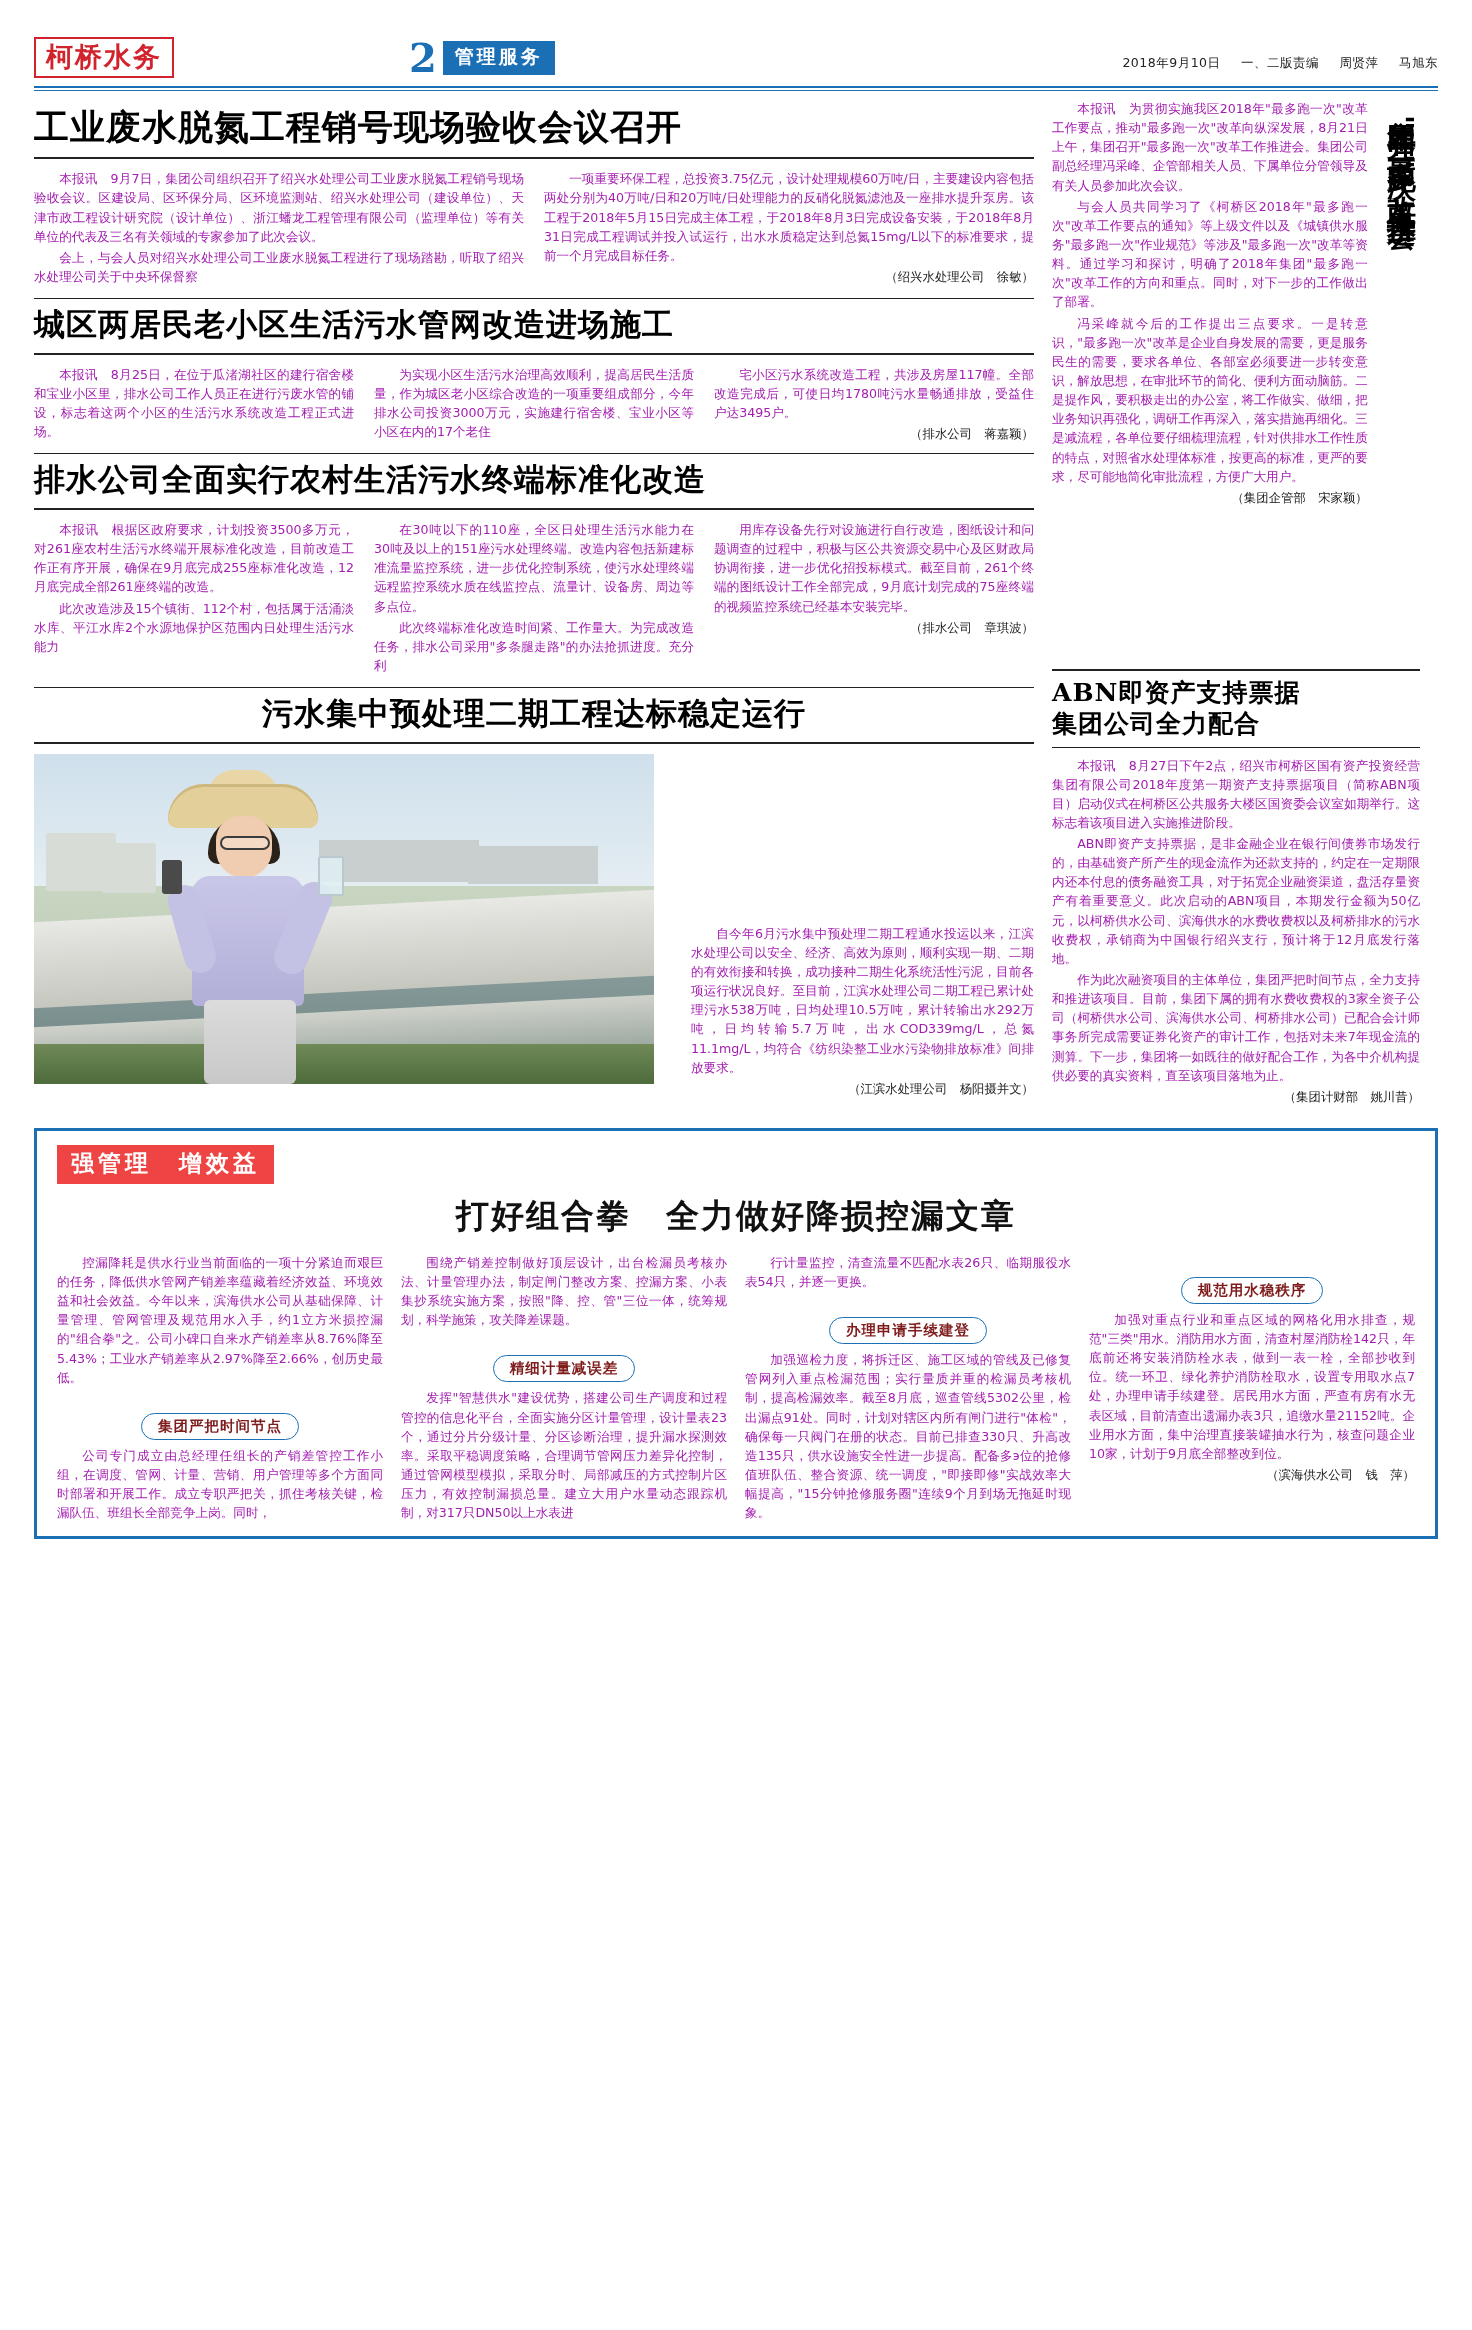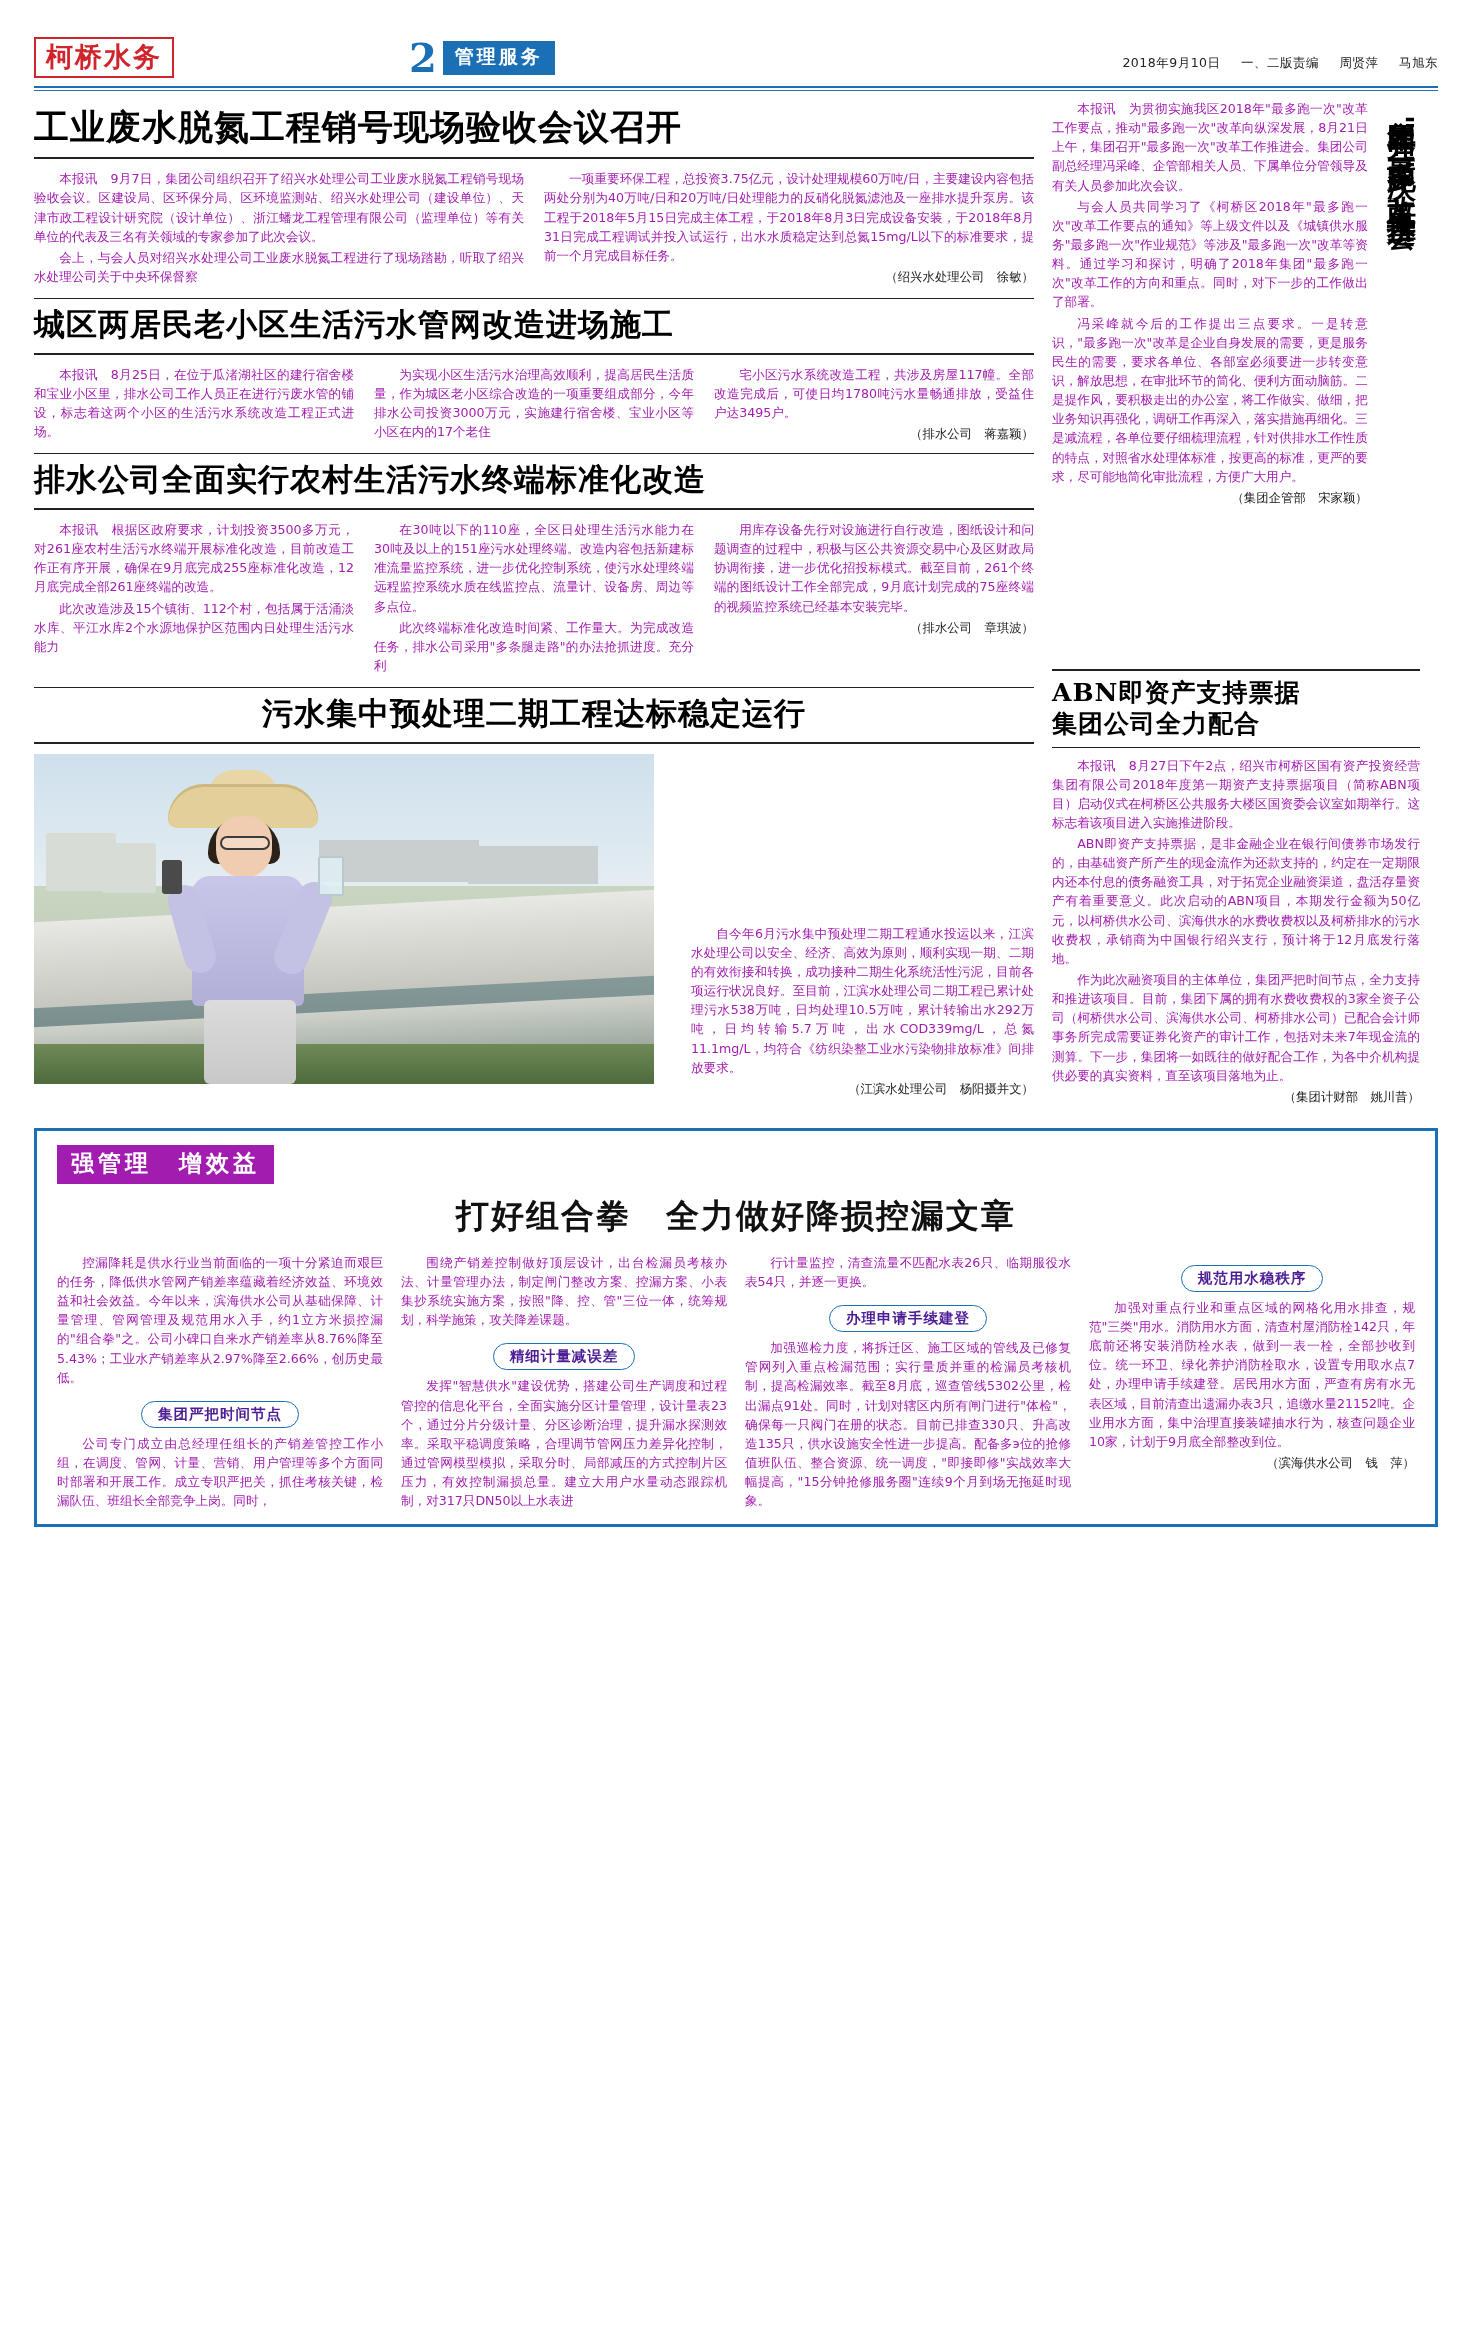--- a/index.html
+++ b/index.html
@@ -218,46 +218,46 @@
 
   
   .bottom-box {
     border: 3px solid #1a6fb5;
     margin-top: 12px;
     padding: 14px 20px 12px 20px;
     position: relative;
   }
   .tag-red {
     display: inline-block;
-    background: #a21caf;
+    background: #ef4444;
     color: #fff;
     font-family: "DejaVu Serif", "Liberation Serif", serif;
     font-weight: bold;
     font-size: 23px;
     letter-spacing: 4px;
     padding: 3px 14px 5px 14px;
   }
   .box-title {
     text-align: center;
     font-family: Liberation Serif, serif;
     font-weight: bold;
     font-size: 33px;
     letter-spacing: 2px;
     margin: 10px 0 14px 0;
   }
   .sub-pill {
     display: inline-block;
     border: 1.5px solid #1a6fb5;
-    color: #4c1d95;
+    color: #7f1d1d;
     font-weight: bold;
     font-size: 14.5px;
     padding: 3px 16px;
     border-radius: 14px;
     letter-spacing: 1px;
-    margin: 12px 0 6px 0;
+    margin: 24px 0 6px 0;
     background: #fff;
   }
   .pill-center { text-align: center; }
   .cols4 { display: flex; gap: 18px; }
   .cols4 > div { flex: 1; }
 
   .right-rule { border-top: 2px solid #222; margin: 10px 0 8px 0; }
 </style>
 </head>
 <body>

